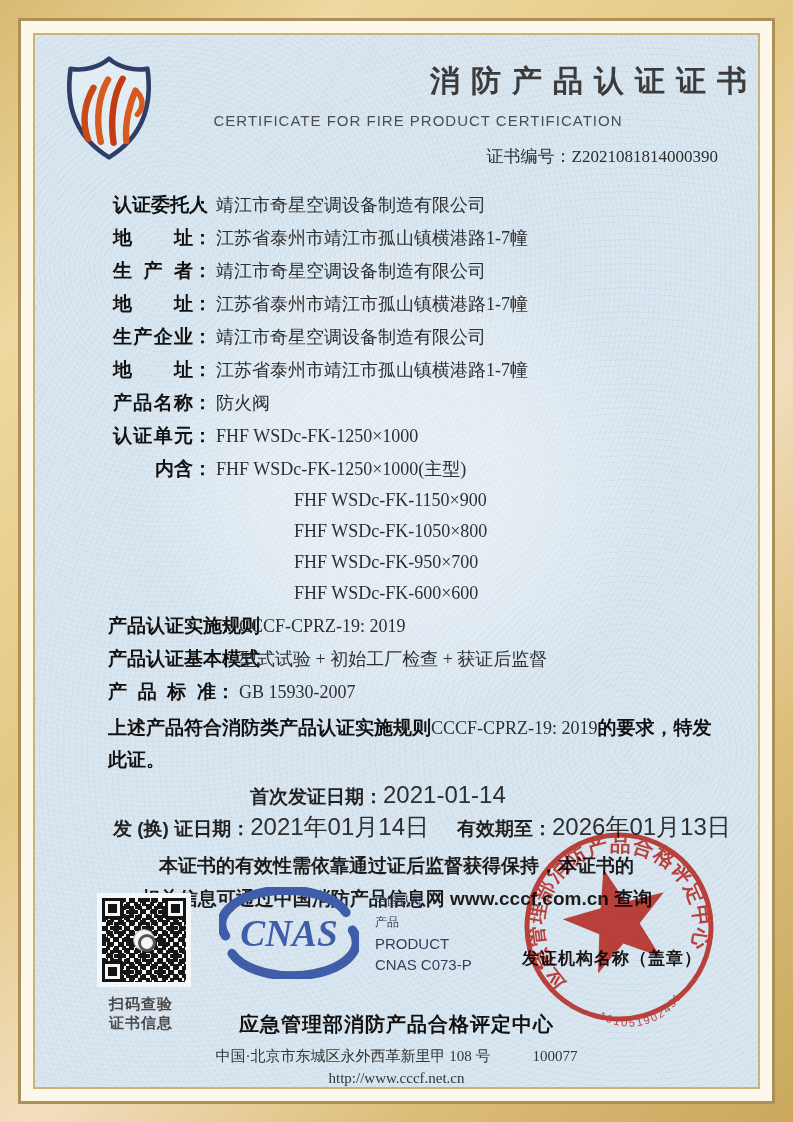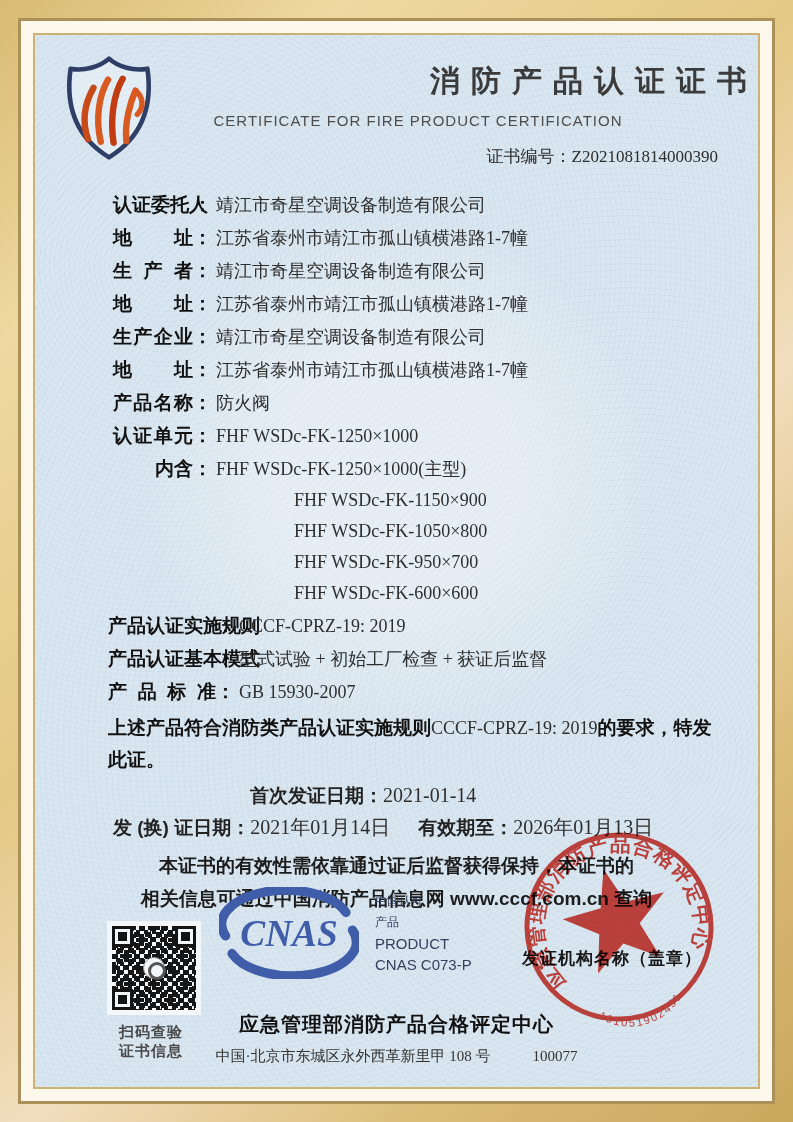--- a/index.html
+++ b/index.html
@@ -70,27 +70,27 @@
     margin:4px 0 0 73px; width:616px;
     font-size:19px; font-weight:bold; line-height:31px; color:#111;
   }
   .statement .code {
     font-family:"Liberation Serif","DejaVu Serif",serif;
     font-weight:normal; font-size:18px; color:#2e2e2e;
   }
 
   .first-issue { margin:4px 0 0 215px; font-size:19px; font-weight:bold; height:32px; line-height:32px; }
   .issue-row { margin-left:78px; font-size:19px; font-weight:bold; height:32px; line-height:32px; white-space:nowrap; }
-  .dateval { font-family:Liberation Serif, serif; font-weight:normal; font-size:20px; color:#2e2e2e; }
+  .dateval { font-family:Liberation Sans, sans-serif; font-weight:normal; font-size:24px; color:#2e2e2e; }
   .gap28 { display:inline-block; width:28px; }
 
   .notice { margin-top:6px; text-align:center; font-size:19px; font-weight:bold; line-height:33px; color:#1c1c1c; }
 
   
-  .qr-block { position:absolute; left:72px; top:858px; width:110px; text-align:left;margin-top:28px; }
+  .qr-block { position:absolute; left:62px; top:858px; width:110px; text-align:left; }
   .qr {
     position:relative; width:94px; height:94px; background:#f4f7f9; padding:5px;
   }
   .qr-board {
     width:84px; height:84px;
     background-image:
       repeating-conic-gradient(#161616 0% 25%, rgba(0,0,0,0) 0% 50%),
       repeating-conic-gradient(#161616 0% 25%, #f4f7f9 0% 50%);
     background-size:11px 11px, 8px 8px;
   }
@@ -249,17 +249,18 @@
             <textPath href="#arcBottom" startOffset="50%" text-anchor="middle">101051902451</textPath>
           </text>
         </g>
       </svg>
 
       <div class="footer">
         <div class="footer-org">应急管理部消防产品合格评定中心</div>
         <div class="footer-addr">
           <span>中国·北京市东城区永外西革新里甲 108 号</span><span class="post">100077</span>
         </div>
+        <div class="footer-url">http://www.cccf.net.cn</div>
       </div>
 
     </div>
   </div>
 </div>
 
 </body></html>

